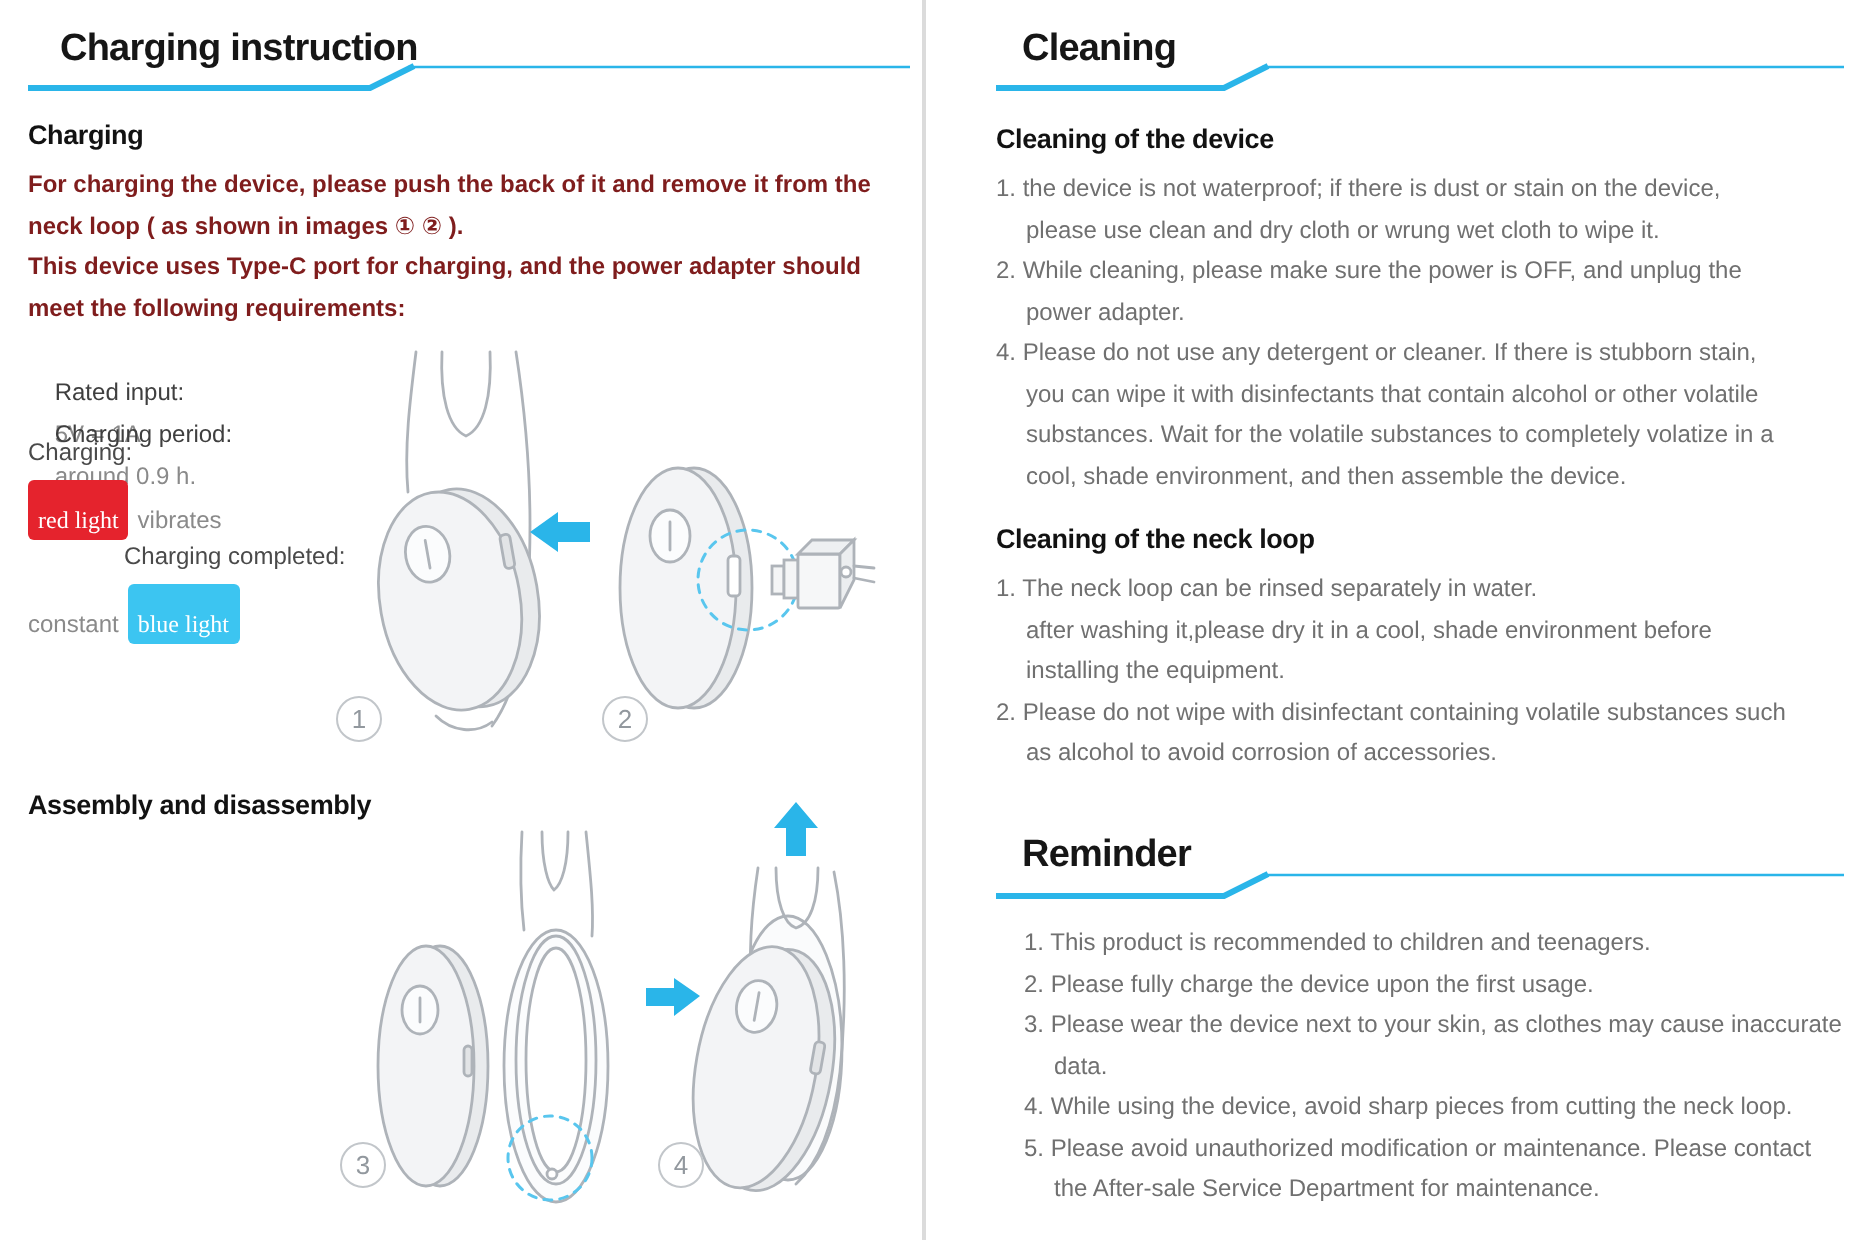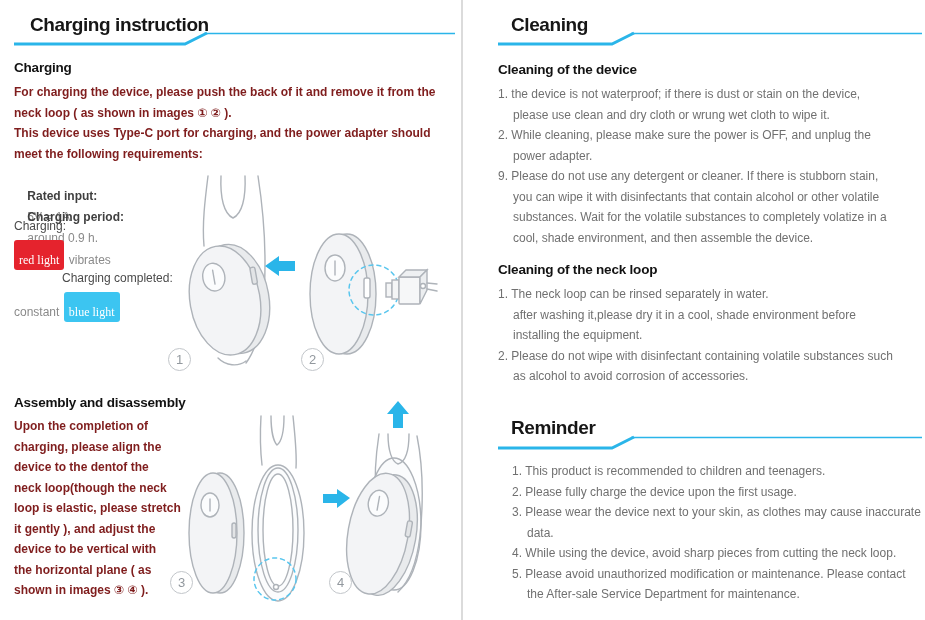--- a/index.html
+++ b/index.html
@@ -6,21 +6,21 @@
   .page{
     position:relative;width:925px;height:620px;background:#ffffff;overflow:hidden;
     font-family:"Liberation Sans","DejaVu Sans",sans-serif;color:#707070;
   }
   .abs{position:absolute;}
   .h1{font-size:19px;font-weight:700;letter-spacing:-0.4px;color:#161616;white-space:pre;}
   .h2{font-size:13.5px;font-weight:700;letter-spacing:-0.2px;color:#121212;white-space:pre;}
   .body-text{font-size:12px;line-height:20.5px;color:#7f1d1d;white-space:pre;font-weight:bold;}
   .li{font-size:12px;line-height:20.5px;color:#707070;white-space:pre;padding-left:15px;text-indent:-15px;}
   .spec-line{font-size:12px;line-height:21px;white-space:pre;}
-  .spec-label{font-weight:700;color:#3f3f3f;}
+  .spec-label{font-weight:400;color:#3f3f3f;}
   .spec-value{color:#8a8a8a;}
   .status-label{font-size:12px;color:#4a4a4a;white-space:pre;}
   .muted{font-size:12px;color:#8a8a8a;}
   .badge{display:inline-block;font-size:12px;line-height:16px;color:#ffffff;
          padding:12px 5px 2px 5px;border-radius:3px;font-family:Liberation Serif, serif;}
   .badge-red{background:#e5232d;}
   .badge-blue{background:#3cc5f1;}
   .rule{position:absolute;overflow:visible;}
   .fig-num{
     position:absolute;width:23px;height:23px;border:1.5px solid #c2c6ca;border-radius:50%;
@@ -104,29 +104,20 @@
       <polygon points="93,49 100,42 121,42 114,49" fill="#eef0f2"></polygon>
       <polygon points="114,49 121,42 121,62 114,76" fill="#eceef0"></polygon>
       <circle cx="117" cy="58" r="2.5" fill="#ffffff"></circle>
       <line x1="121" y1="55" x2="131" y2="56"></line>
       <line x1="121" y1="61" x2="131" y2="63"></line>
     </g>
   </svg>
   <div class="fig-num" style="left:301px;top:348px;">2</div>
 
   <div class="abs h2" style="left:14px;top:395px;">Assembly and disassembly</div>
-  <div class="abs body-text" style="left:14px;top:416px;width:170px;">Upon the completion of
-charging, please align the
-device to the dentof the
-neck loop(though the neck
-loop is elastic, please stretch
-it gently ), and adjust the
-device to be vertical with
-the horizontal plane ( as
-shown in images ③ ④ ).</div>
 
   <svg class="abs" style="left:186px;top:408px;" width="125" height="200" viewBox="0 0 125 200" fill="none" stroke="#aeb3b9" stroke-width="1.4" stroke-linecap="round">
     <g>
       <ellipse cx="34" cy="125" rx="24" ry="60" fill="#e9ebed"></ellipse>
       <ellipse cx="27" cy="125" rx="24" ry="60" fill="#f3f4f6"></ellipse>
       <ellipse cx="24" cy="97" rx="9" ry="12" fill="#fbfcfd"></ellipse>
       <line x1="24" y1="91" x2="24" y2="103"></line>
       <rect x="46" y="115" width="4" height="15" rx="2" fill="#e2e4e6"></rect>
     </g>
     <g>
@@ -166,21 +157,21 @@
     <path d="M0,14 H114 L136,3" fill="none" stroke="#2ab5e9" stroke-width="3"></path>
     <path d="M133,3.5 H424" fill="none" stroke="#2ab5e9" stroke-width="1.3"></path>
   </svg>
 
   <div class="abs h2" style="left:498px;top:62px;text-align:right;">Cleaning of the device</div>
   <div class="abs" style="left:498px;top:84px;width:420px;">
     <div class="li">1. the device is not waterproof; if there is dust or stain on the device,
 please use clean and dry cloth or wrung wet cloth to wipe it.</div>
     <div class="li">2. While cleaning, please make sure the power is OFF, and unplug the
 power adapter.</div>
-    <div class="li">9. Please do not use any detergent or cleaner. If there is stubborn stain,
+    <div class="li">4. Please do not use any detergent or cleaner. If there is stubborn stain,
 you can wipe it with disinfectants that contain alcohol or other volatile
 substances. Wait for the volatile substances to completely volatize in a
 cool, shade environment, and then assemble the device.</div>
   </div>
 
   <div class="abs h2" style="left:498px;top:262px;">Cleaning of the neck loop</div>
   <div class="abs" style="left:498px;top:284px;width:420px;">
     <div class="li">1. The neck loop can be rinsed separately in water.
 after washing it,please dry it in a cool, shade environment before
 installing the equipment.</div>

